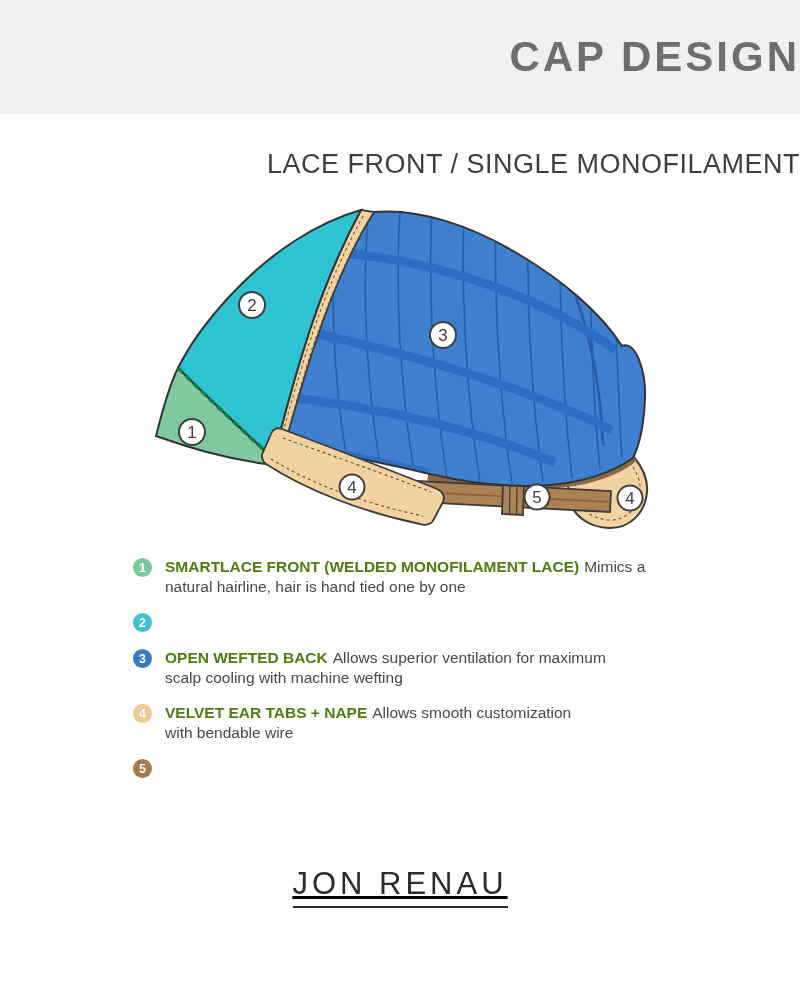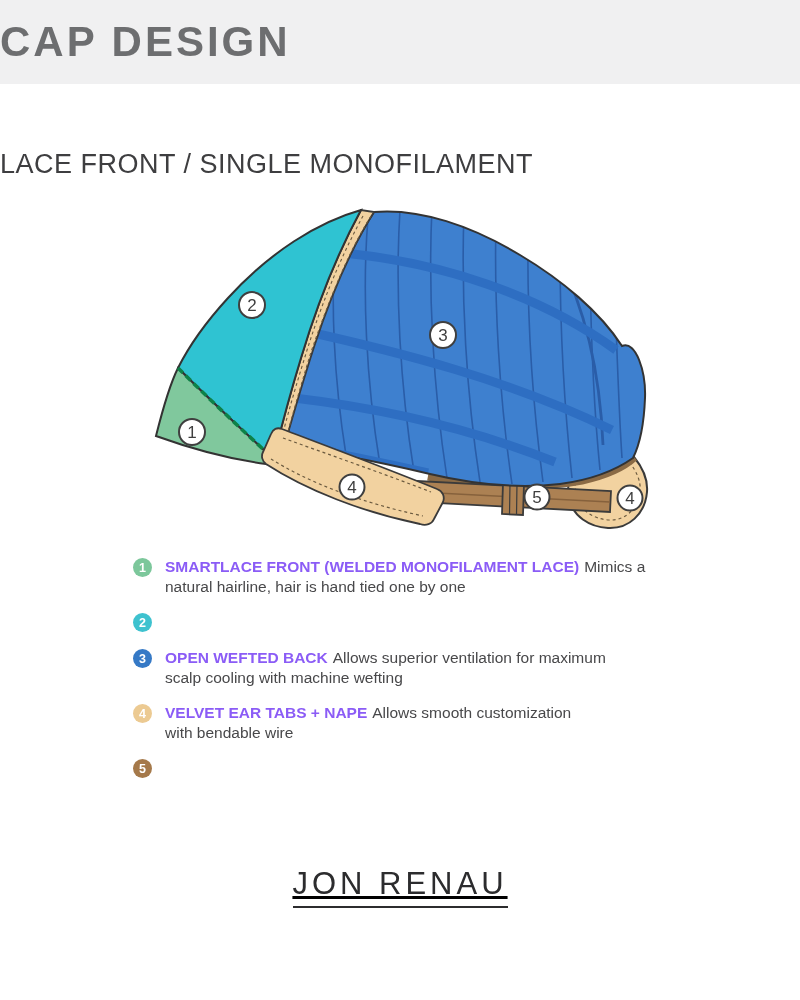--- a/index.html
+++ b/index.html
@@ -1,46 +1,46 @@
 <!DOCTYPE html>
 <html><head>
 <meta charset="utf-8">
 <style>
   html,body{margin:0;padding:0;}
   body{
     width:800px;height:1000px;position:relative;background:#ffffff;
     font-family:"Liberation Sans", sans-serif;overflow:hidden;
   }
   .header{
-    position:absolute;left:0;top:0;width:800px;height:84px;
-    background:#f0f0f1;display:flex;align-items:center;justify-content:flex-start;
+    position:absolute;left:0;top:0;width:800px;height:114px;
+    background:#f0f0f1;display:flex;align-items:center;justify-content:flex-end;
   }
   .header h1{
     margin:0;font-size:42px;font-weight:bold;letter-spacing:3px;color:#6d6e70;
   }
   .subtitle{
-    position:absolute;left:0;top:149px;width:800px;text-align:left;
+    position:absolute;left:0;top:149px;width:800px;text-align:right;
     font-size:27px;font-weight:400;letter-spacing:.5px;color:#3e3e40;
   }
   .diagram-svg{position:absolute;left:0;top:0;width:800px;height:1000px;}
   .legend{
     position:absolute;left:133px;top:557px;width:540px;
   }
   .legend-row{display:flex;align-items:flex-start;margin-bottom:16px;}
   .legend-num{
     flex:0 0 auto;width:19px;height:19px;border-radius:50%;
     color:#ffffff;font-size:12.5px;font-weight:bold;
     display:flex;align-items:center;justify-content:center;
     margin-top:1px;
   }
   .legend-text{
     margin:0 0 0 13px;font-size:15.5px;line-height:19.5px;color:#48484a;
     white-space:pre-line;max-width:505px;
   }
-  .legend-text .lbl{font-weight:bold;color:#8b5cf6;margin-right:5px;white-space:normal;}
+  .legend-text .lbl{font-weight:bold;color:#4d7c0f;margin-right:5px;white-space:normal;}
   .footer{
     position:absolute;left:0;top:866px;width:800px;
     display:flex;flex-direction:column;align-items:center;text-decoration:underline;
   }
   .brand-top,.brand-bottom{
     font-size:31px;color:#2c2c2e;font-weight:400;
   }
   .brand-top{letter-spacing:4px;}
   .brand-bottom{letter-spacing:5px;}
   .brand-rule{width:215px;height:0;border-bottom:2px solid #2c2c2e;margin:4px 0 3px 0;}

